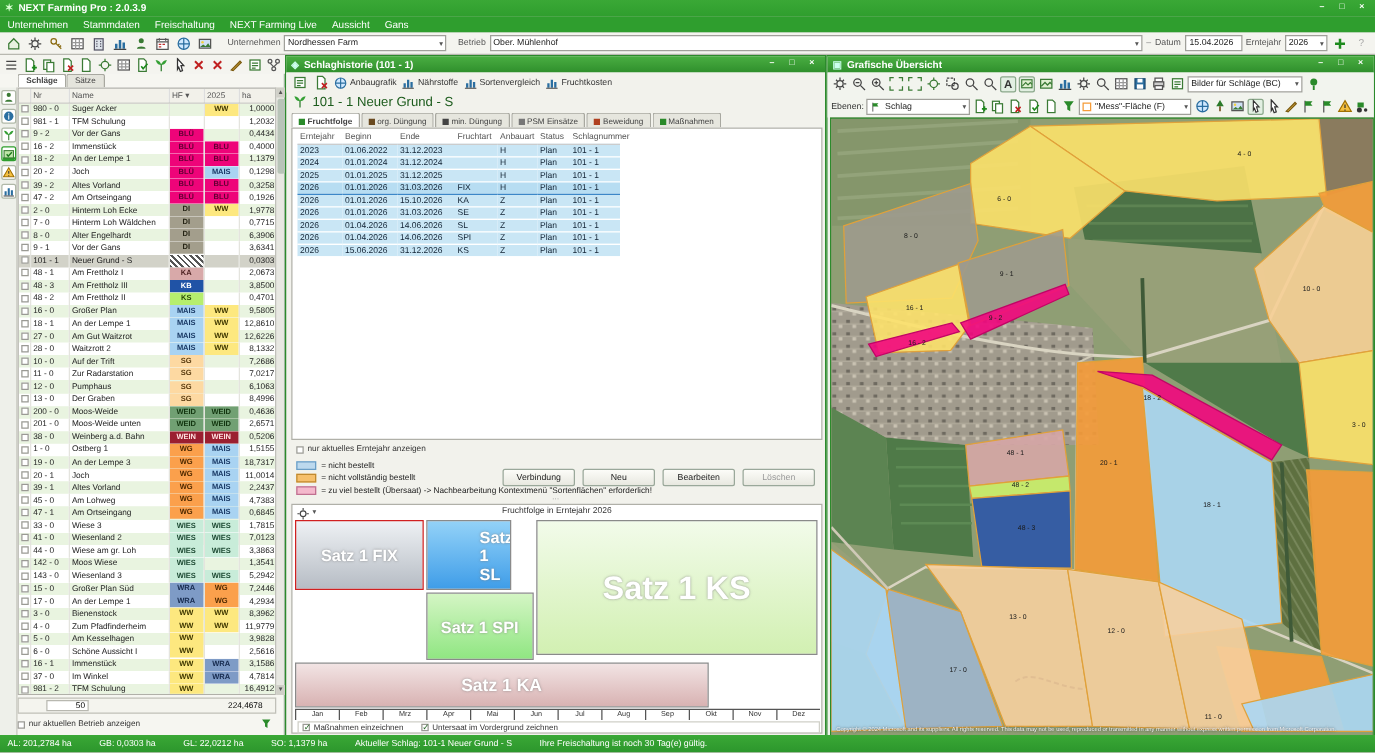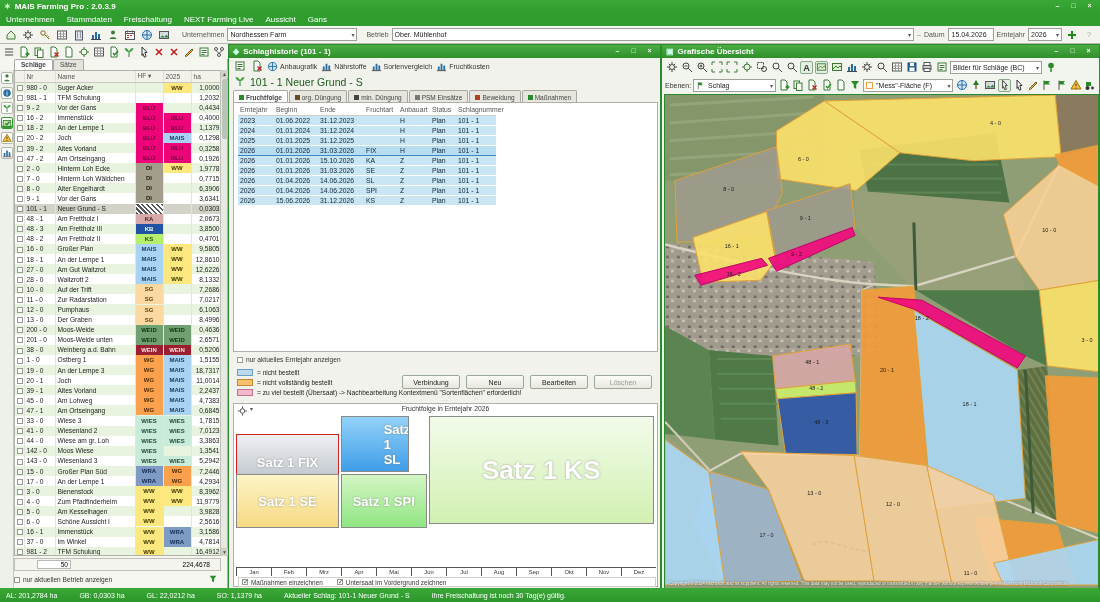--- a/index.html
+++ b/index.html
@@ -94,21 +94,21 @@
   .map-tb { display:flex; align-items:center; gap:2px; padding:0 3px; font-size:7px; color:#333; height:18px; background:#f2f4ee; }
   .mapwrap { position:absolute; left:2px; top:49px; width:435px; height:495px; border:1px solid #2c8a2c; overflow:hidden; background:#8f9e74; }
   .mapwrap svg { display:block; width:435px; height:495px; }
   .copyright { position:absolute; left:4px; bottom:2px; font-size:4.6px; color:#f2f2f2; text-shadow:0 0 2px #333; }
 </style>
 </head>
 <body>
 
 <div class="abs titlebar">
   <span style="color:#d8ffd0;">✶</span>
-  <span>MAIS Farming Pro : 2.0.3.9</span>
+  <span>NEXT Farming Pro : 2.0.3.9</span>
   <span class="winctl">
     <span class="wbtn">–</span>
     <span class="wbtn">□</span>
     <span class="wbtn">×</span>
   </span>
 </div>
 <div class="abs menubar" id="menubar">
     <span>Unternehmen</span>
     <span>Stammdaten</span>
     <span>Freischaltung</span>
@@ -1130,25 +1130,25 @@
       <span class="tbico" style="width:11px;height:11px;">
           <svg viewBox="0 0 12 12">
             <circle cx="6" cy="6" r="2.5" fill="none" stroke="#444"></circle>
             <path d="M6 1v2M6 9v2M1 6h2M9 6h2" stroke="#444"></path>
           </svg>
         </span>
       <span style="font-size:6px;color:#555;">▾</span>
     </div>
     <div class="gtitle">Fruchtfolge in Erntejahr 2026</div>
     <div class="gblocks" id="gblocks">
-        <div class="gblock selected" style="left: 0px; width: 103px; top: 0px; height: 56px; background: linear-gradient(rgb(238, 241, 244), rgb(182, 188, 196)); font-size: 13px; margin-top: 18px;">Satz 1  FIX</div>
+        <div class="gblock selected" style="left: 0px; width: 103px; top: 0px; height: 56px; background: linear-gradient(rgb(238, 241, 244), rgb(182, 188, 196)); font-size: 13px;">Satz 1  FIX</div>
         <div class="gblock" style="left: 105px; width: 68px; top: 0px; height: 56px; background: linear-gradient(rgb(147, 210, 248), rgb(63, 157, 232)); font-size: 13px; padding-left: 44px;">Satz 1  SL</div>
         <div class="gblock" style="left: 192.5px; width: 225.5px; top: 0px; height: 108px; background: linear-gradient(rgb(242, 251, 234), rgb(210, 240, 178)); font-size: 26px;">Satz 1  KS</div>
-        <div class="gblock" style="left: 0px; width: 103px; top: 58px; height: 54px; background: linear-gradient(rgb(252, 244, 198), rgb(246, 217, 131)); font-size: 13px;">Satz 1  SE</div>
         <div class="gblock" style="left: 105px; width: 85.5px; top: 58px; height: 54px; background: linear-gradient(rgb(212, 245, 196), rgb(144, 230, 130)); font-size: 13px;">Satz 1  SPI</div>
+        <div class="gblock" style="left: 0px; width: 330.5px; top: 114px; height: 36px; background: linear-gradient(rgb(242, 228, 228), rgb(216, 178, 178)); font-size: 14px;">Satz 1  KA</div>
       </div>
     <div class="gaxis" id="gaxis">
         <span class="gm">Jan</span>
         <span class="gm">Feb</span>
         <span class="gm">Mrz</span>
         <span class="gm">Apr</span>
         <span class="gm">Mai</span>
         <span class="gm">Jun</span>
         <span class="gm">Jul</span>
         <span class="gm">Aug</span>

